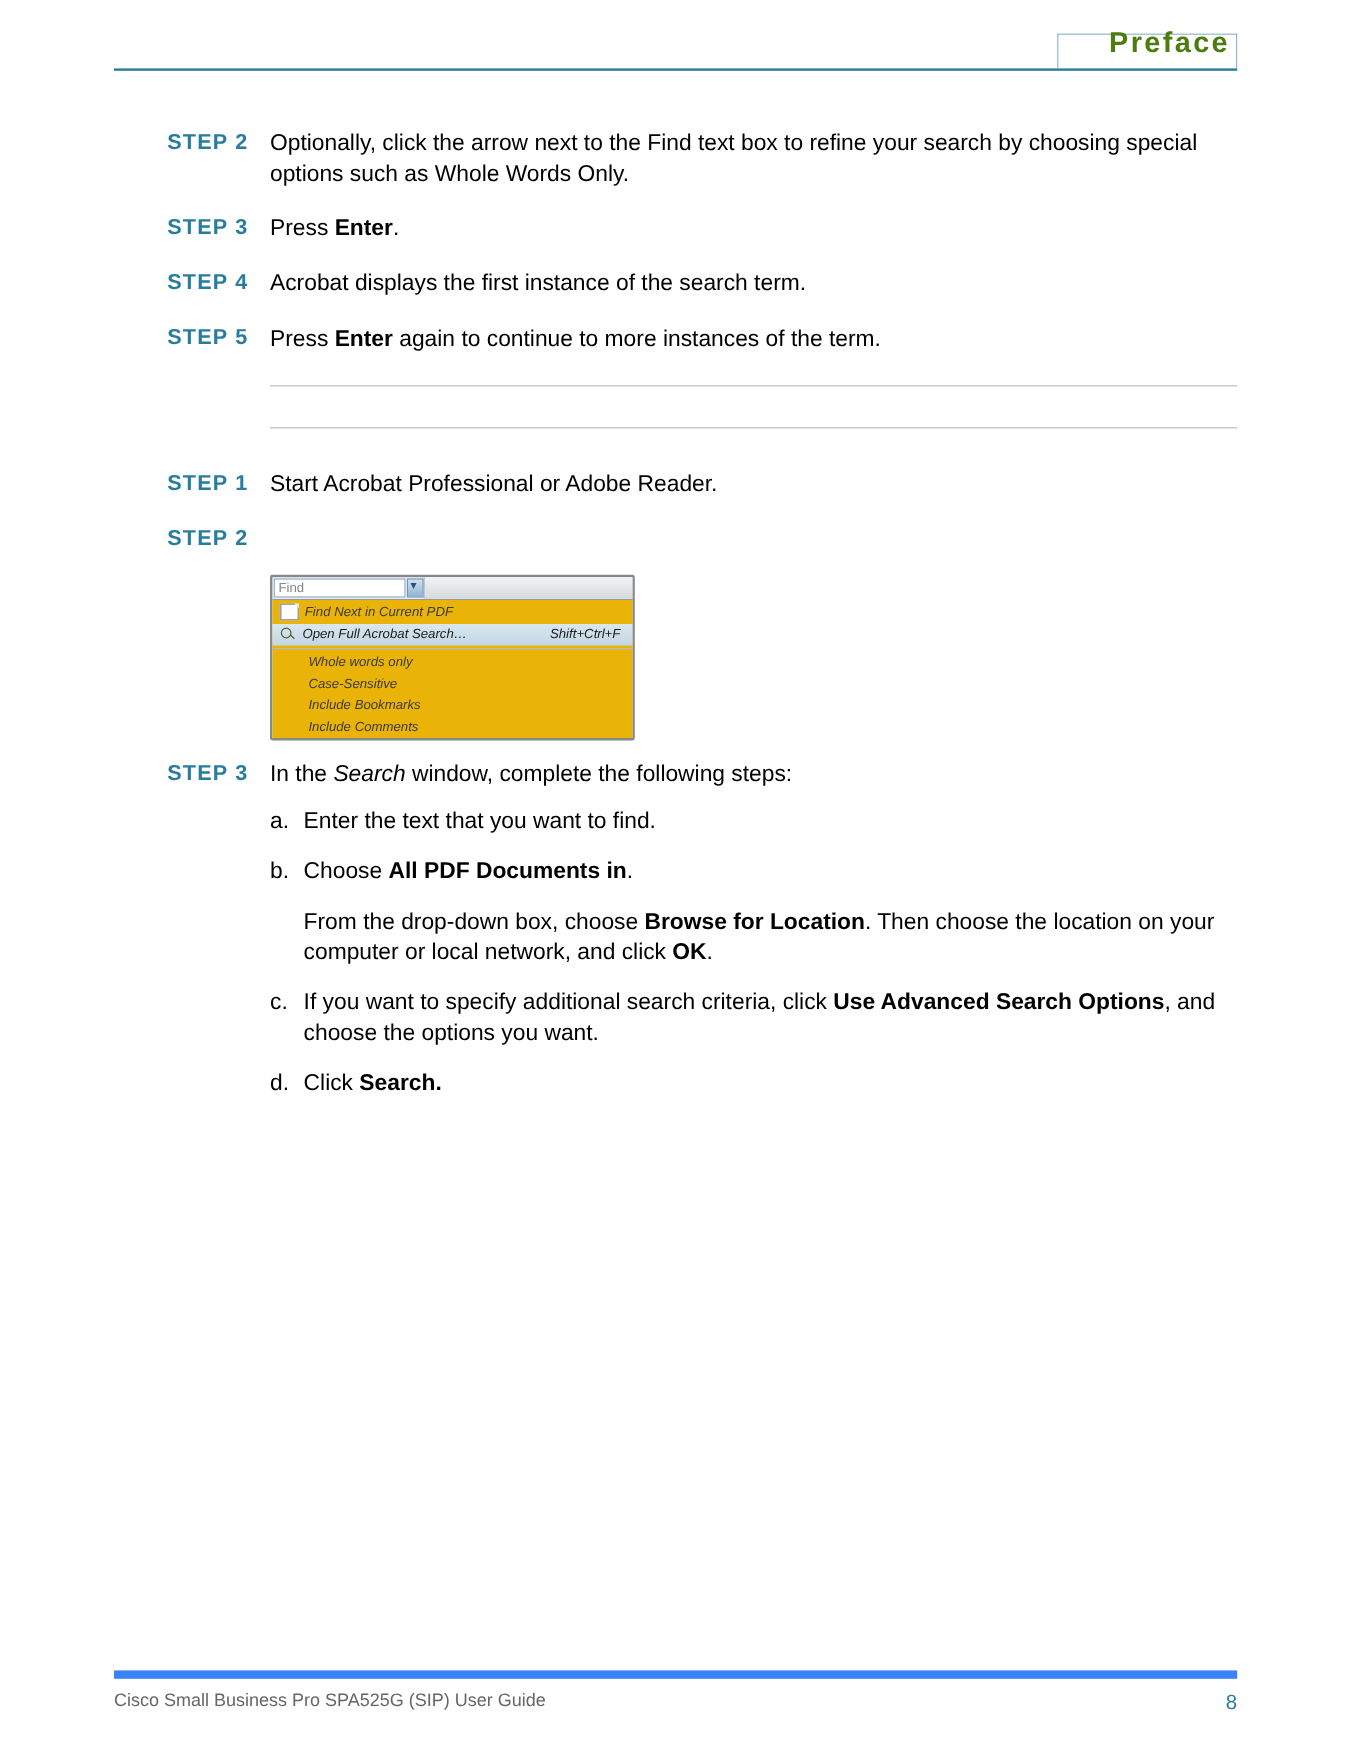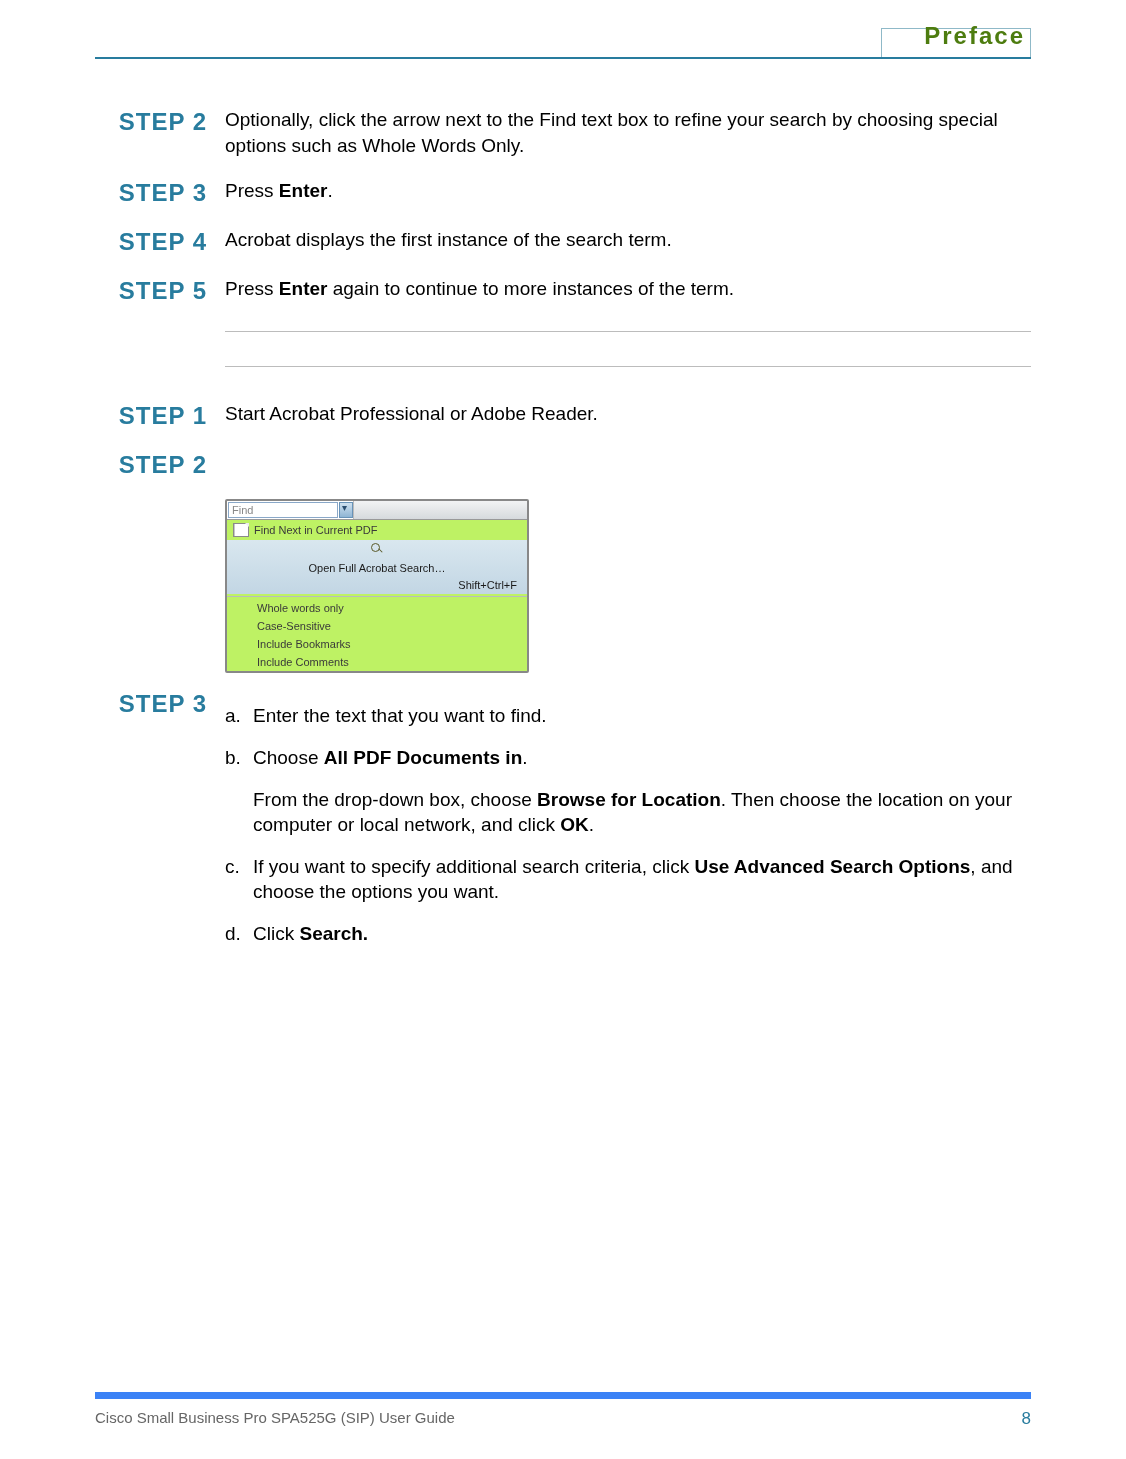--- a/index.html
+++ b/index.html
@@ -48,21 +48,21 @@
   .step-row {
     display: flex;
     margin-bottom: 20px;
   }
   .step-label {
     flex: 0 0 112px;
     text-align: right;
     padding-right: 18px;
     color: #287c9e;
     font-weight: bold;
-    font-size: 24px;
+    font-size: 18px;
     padding-top: 1px;
     letter-spacing: 1px;
   }
   .step-body {
     flex: 1;
     font-size: 19px;
     line-height: 1.35;
   }
   .body-block {
     margin-left: 130px;
@@ -148,32 +148,32 @@
     left: 2px;
     top: -1px;
     font-size: 10px;
   }
   .dd-find-rest {
     flex: 1;
     background: linear-gradient(#f2f3f4,#d6dadd);
     border-left: 1px solid #bbb;
   }
   .dd-list {
-    background: #bef264;
+    background: #eab308;
+    font-style: italic;
   }
   .dd-item {
     display: flex;
     align-items: center;
     padding: 3px 6px 3px 6px;
     gap: 5px;
   }
   .dd-item.highlight {
     background: linear-gradient(#d9e7ef,#c2d6e4);
     color: #1a1a1a;
-    flex-direction: column;
   }
   .dd-item-shortcut {
     margin-left: auto;
     padding-right: 4px;
   }
   .dd-sep {
     height: 1px;
     background: #b8bbbf;
     margin: 2px 0;
   }
@@ -303,20 +303,21 @@
                 <span>Include Comments</span>
               </div>
             </div>
           </div>
       </div>
     </div>
 
     <div class="step-row">
       <div class="step-label">STEP 3</div>
       <div class="step-body">
+        <div><span>In the </span><span class="italic">Search</span><span> window, complete the following steps:</span></div>
         <div class="sub-list">
           <div class="sub-item">
             <div class="sub-letter">a.</div>
             <div class="sub-text"><span>Enter the text that you want to find.</span></div>
           </div>
           <div class="sub-item">
             <div class="sub-letter">b.</div>
             <div class="sub-text"><span>Choose </span><span class="bold">All PDF Documents in</span><span>.</span></div>
           </div>
           <div class="sub-text-indent"><span>From the drop-down box, choose </span><span class="bold">Browse for Location</span><span>. Then choose the location on your computer or local network, and click </span><span class="bold">OK</span><span>.</span></div>

